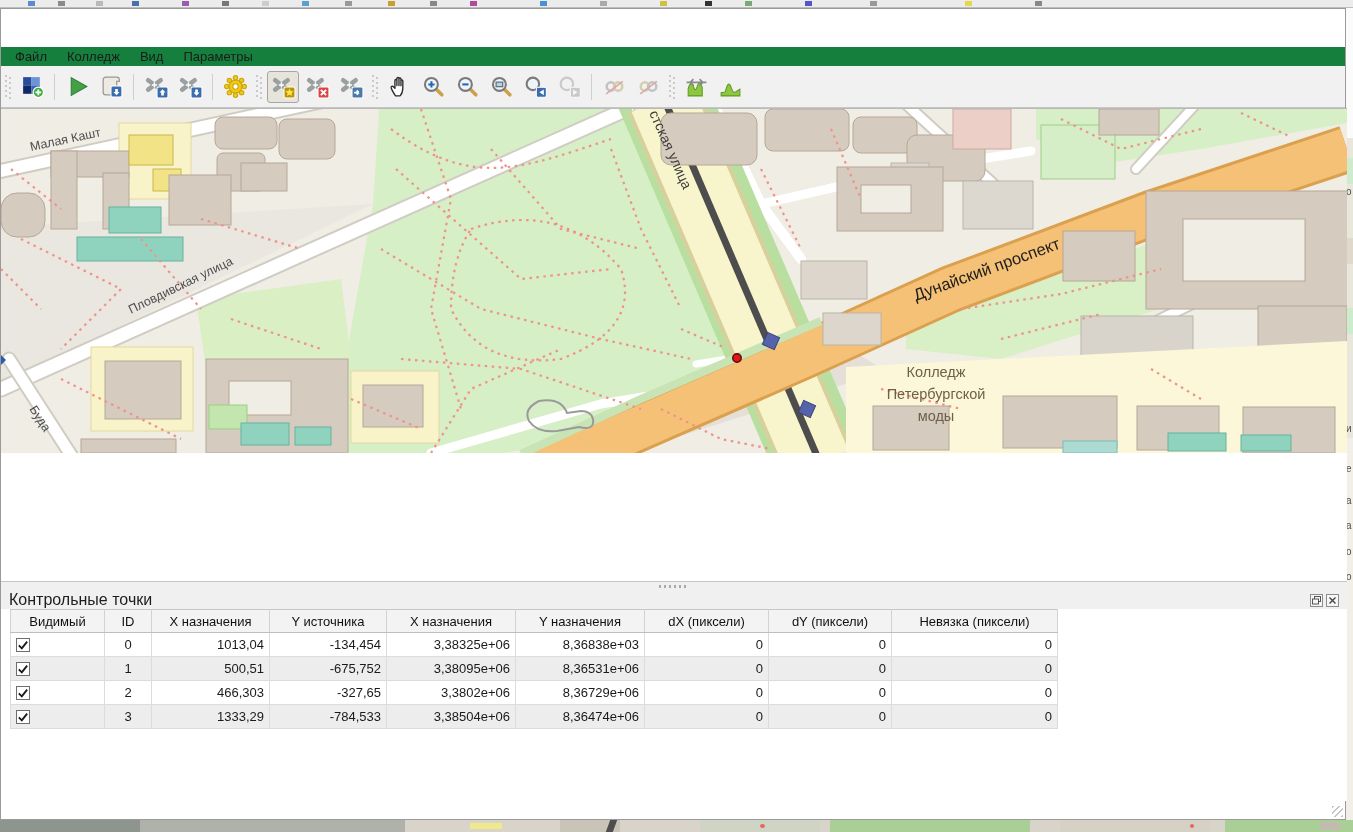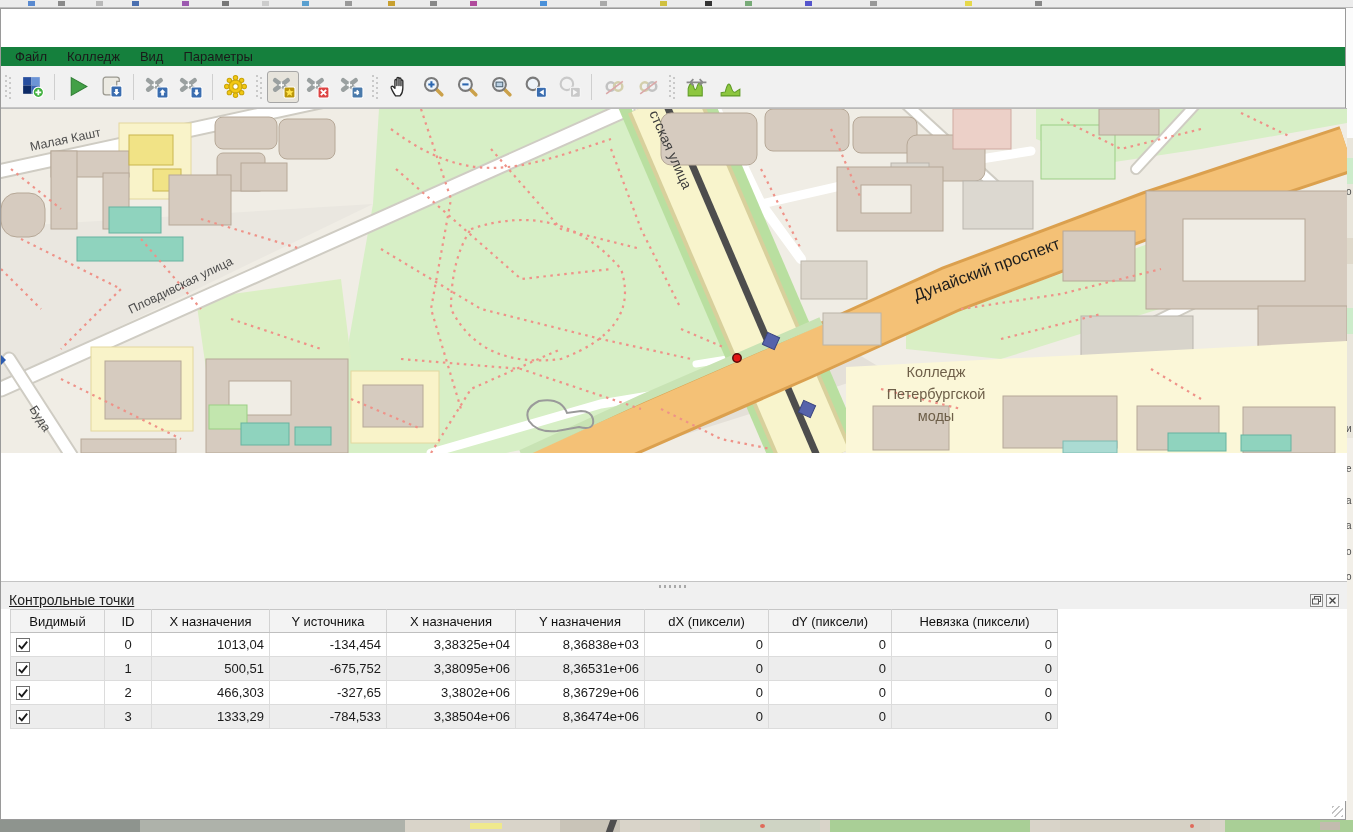--- a/index.html
+++ b/index.html
@@ -48,21 +48,21 @@
 
   .canvas{position:absolute;left:0;top:99px;width:1346px;height:473px;background:#ffffff;border-top:1px solid #b9b9b9;}
   .mapsvg{position:absolute;left:0;top:0;}
   .mapsvg text{font-family:"Liberation Sans",sans-serif;}
 
   .splitter{position:absolute;left:0;top:572px;width:1346px;height:10px;background:#f0f0f0;border-top:1px solid #c4c4c4;}
   .splitter .dots{position:absolute;left:50%;top:3px;width:30px;height:3px;transform:translateX(-50%);
        background:repeating-linear-gradient(to right,#a9a9a9 0 2px,transparent 2px 5px);}
 
   .panel-title{position:absolute;left:0;top:582px;width:1346px;height:18px;background:#f0f0f0;display:flex;align-items:center;}
-  .panel-title .label{margin-left:8px;font-size:14px;color:#1d1d1d;text-decoration:underline;}
+  .panel-title .label{margin-left:8px;font-size:16px;color:#1d1d1d;}
   .dock-btns{margin-left:auto;margin-right:8px;display:flex;gap:3px;}
   .dock-btn{width:13px;height:13px;border:1px solid #8d8d8d;background:#f6f6f6;display:flex;align-items:center;justify-content:center;}
   .dock-btn svg{width:9px;height:9px;}
 
   .tablewrap{position:absolute;left:0;top:600px;width:1346px;height:192px;background:#fff;}
   table.gcp{border-collapse:collapse;table-layout:fixed;margin-left:9px;font-size:13px;}
   table.gcp th{height:23px;background:#f3f3f3;font-weight:normal;border:1px solid #d2d2d2;border-top:1px solid #c6c6c6;
       border-bottom:1px solid #bfbfbf;text-align:center;padding:0 3px;white-space:nowrap;overflow:hidden;color:#111;}
   table.gcp td{height:24px;border:1px solid #dcdcdc;padding:0 5px;white-space:nowrap;overflow:hidden;}
   table.gcp tr.alt td{background:#ededed;}
@@ -533,21 +533,21 @@
             </tr>
           </thead>
         <tbody>
             <tr>
               <td class="c-vis"><span class="cb"><svg viewBox="0 0 13 13">
                     <polyline points="2,7 5.2,10.2 11,2.8" fill="none" stroke="#1a1a1a" stroke-width="2"></polyline>
                   </svg></span></td>
               <td class="c-id">0</td>
               <td class="num">1013,04</td>
               <td class="num">-134,454</td>
-              <td class="num">3,38325e+04</td>
+              <td class="num">3,38325e+06</td>
               <td class="num">8,36838e+03</td>
               <td class="num">0</td>
               <td class="num">0</td>
               <td class="num">0</td>
             </tr>
             <tr class="alt">
               <td class="c-vis"><span class="cb"><svg viewBox="0 0 13 13">
                     <polyline points="2,7 5.2,10.2 11,2.8" fill="none" stroke="#1a1a1a" stroke-width="2"></polyline>
                   </svg></span></td>
               <td class="c-id">1</td>

